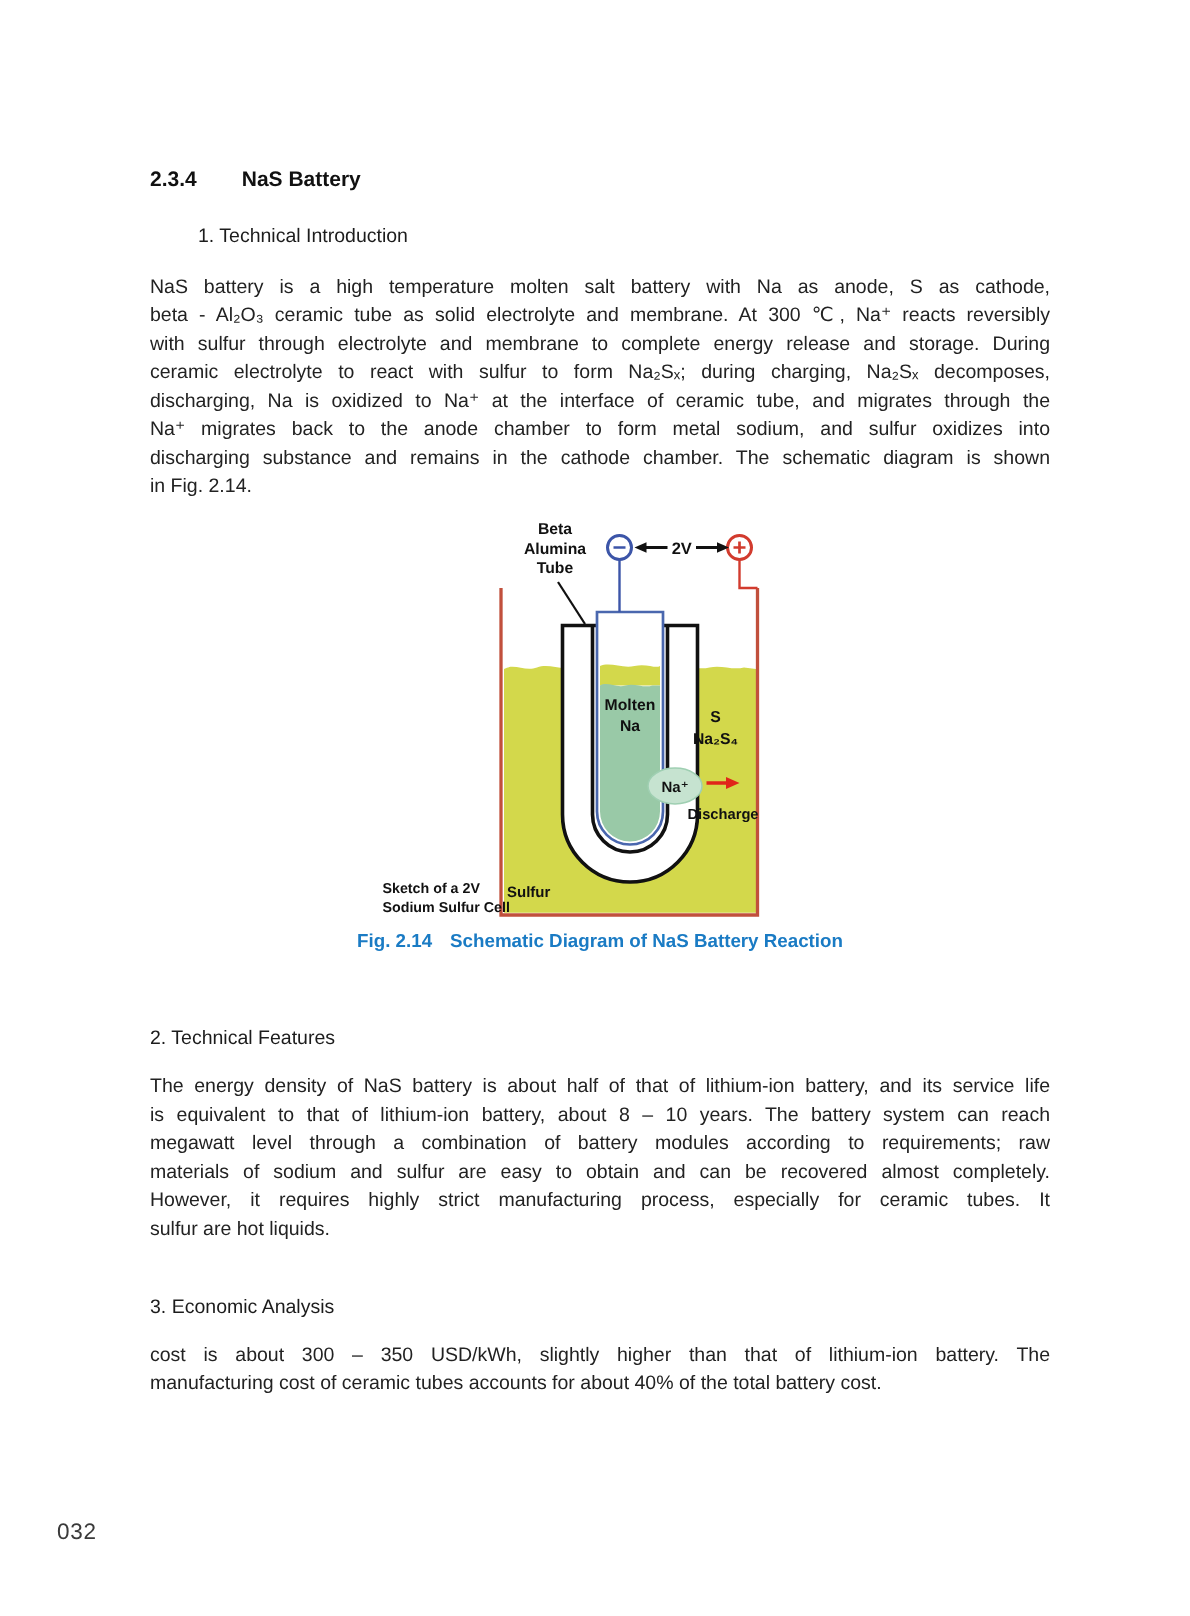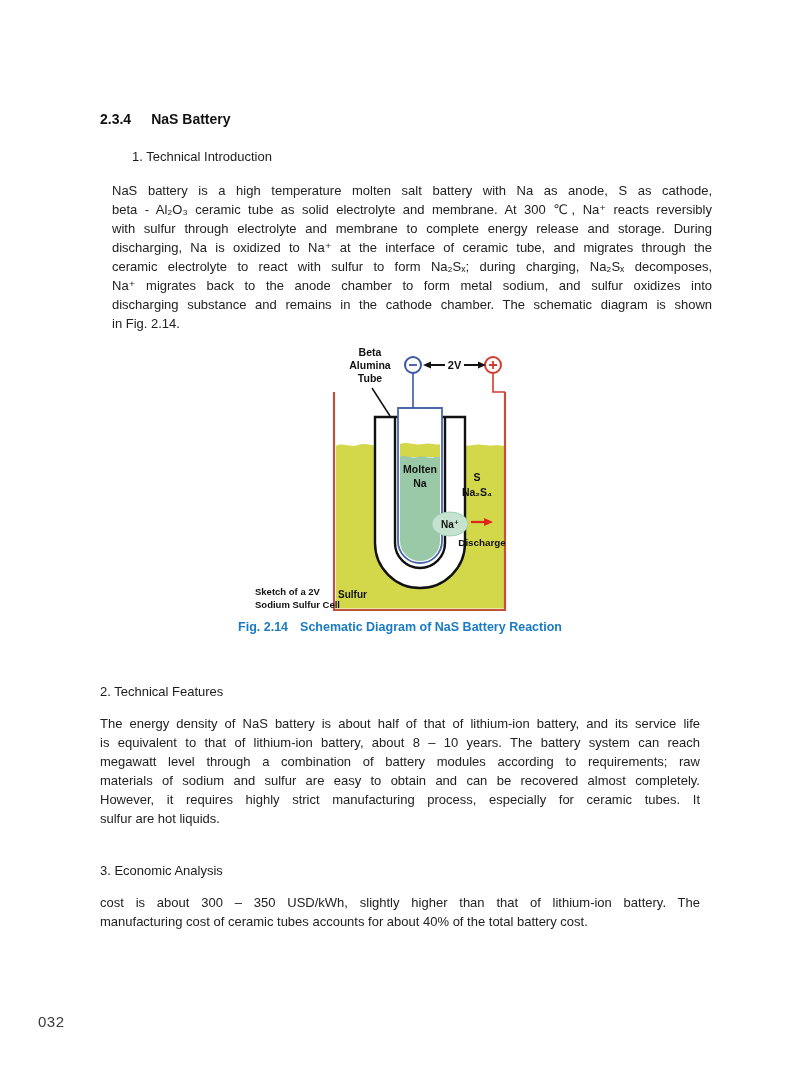--- a/index.html
+++ b/index.html
@@ -2,21 +2,21 @@
 <html><head>
 <meta charset="utf-8">
 <style>
   html,body{margin:0;padding:0;background:#ffffff;}
   .page{
     position:relative;width:793px;height:1077px;background:#ffffff;
     font-family:"Liberation Sans","DejaVu Sans",sans-serif;color:#1c1c1c;overflow:hidden;
   }
   .abs{position:absolute;}
   .heading{left:100px;top:111px;font-size:14px;font-weight:bold;color:#111;}
-  .heading .num{margin-right:20px;}
+  .heading .num{margin-right:30px;}
   .subhead{left:100px;font-size:13px;color:#1c1c1c;}
   .para{left:100px;width:600px;font-size:13px;line-height:19px;color:#222;}
   .jl{text-align:justify;text-align-last:justify;height:19px;overflow:hidden;}
   .jl.last{text-align-last:left;}
   .fig{left:255px;top:342px;width:260px;height:273px;}
   .caption{left:100px;top:620px;width:600px;text-align:center;
     font-size:12.5px;font-weight:bold;color:#1a7bc4;}
   .caption .cl{margin-right:12px;}
   .pagenum{left:38px;top:1013px;font-size:15px;color:#3a3a3a;letter-spacing:.5px;}
   svg text{font-family:"Liberation Sans","DejaVu Sans",sans-serif;font-weight:bold;fill:#111;}
@@ -25,26 +25,26 @@
 <body>
 
 <div class="page">
 
   <div class="abs heading">
     <span class="num">2.3.4</span><span>NaS Battery</span>
   </div>
 
   <div class="abs subhead" style="top:149px;margin-left:32px;">1. Technical Introduction</div>
 
-  <div class="abs para" style="top:181px;margin-left:12px;">
+  <div class="abs para" style="top:181px;">
     <div class="jl">NaS battery is a high temperature molten salt battery with Na as anode, S as cathode,</div>
     <div class="jl">beta - Al₂O₃ ceramic tube as solid electrolyte and membrane. At 300 ℃, Na⁺ reacts reversibly</div>
     <div class="jl">with sulfur through electrolyte and membrane to complete energy release and storage. During</div>
+    <div class="jl">ceramic electrolyte to react with sulfur to form Na₂Sₓ; during charging, Na₂Sₓ decomposes,</div>
     <div class="jl">discharging, Na is oxidized to Na⁺ at the interface of ceramic tube, and migrates through the</div>
-    <div class="jl">ceramic electrolyte to react with sulfur to form Na₂Sₓ; during charging, Na₂Sₓ decomposes,</div>
     <div class="jl">Na⁺ migrates back to the anode chamber to form metal sodium, and sulfur oxidizes into</div>
     <div class="jl">discharging substance and remains in the cathode chamber. The schematic diagram is shown</div>
     <div class="jl last">in Fig. 2.14.</div>
   </div>
 
   <svg class="abs fig" viewBox="0 0 260 273">
 
     <path d="M81,104 C88,100 95,106 103,103 C111,100 118,105 126,103 C134,101 141,105 149,103
              C157,101 164,105 172,103 C180,101 187,105 195,103 C203,101 210,105 218,103
              C226,101 233,105 241,103 L249,104 L249,266.5 L81,266.5 Z" fill="#d3d84b"></path>

